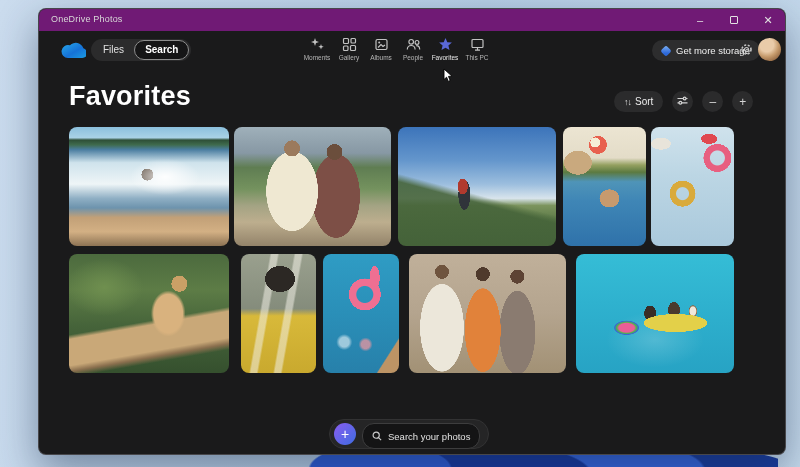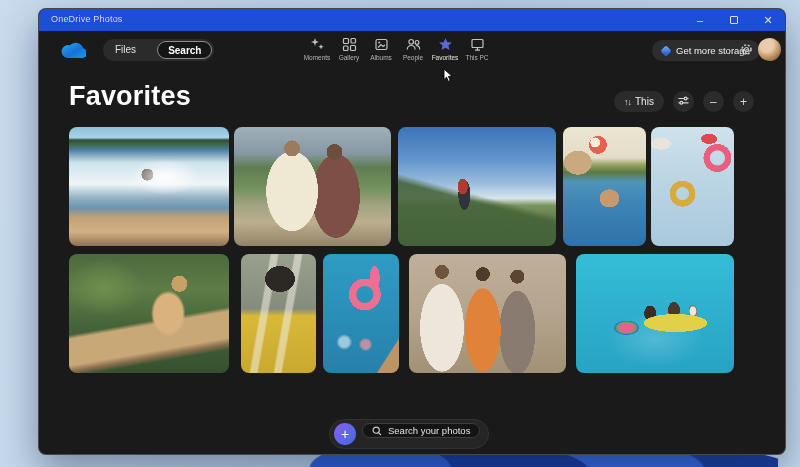--- a/index.html
+++ b/index.html
@@ -22,32 +22,32 @@
 
   .window {
     position:absolute; left:38px; top:8px; width:748px; height:447px; z-index:2;
     background:#1a1a1b; border-radius:8px;
     border:1px solid rgba(110,110,115,.55);
     box-shadow: 0 16px 40px rgba(20,40,70,.45);
     overflow:hidden;
   }
 
   
-  .titlebar { position:absolute; left:0; top:0; right:0; height:22px; background:#1d4ed8; }
+  .titlebar { position:absolute; left:0; top:0; right:0; height:22px; background:#701a75; }
   .win-title { position:absolute; left:12px; top:5px; font-size:9px; color:#d8d8d8; letter-spacing:.2px; }
   .win-controls { position:absolute; right:0; top:0; height:22px; display:flex; }
   .win-btn { width:34px; height:22px; display:flex; align-items:center; justify-content:center;
              color:#e2e2e2; font-size:11px; cursor:default; }
   .max-glyph { width:8px; height:8px; border:1px solid #e2e2e2; border-radius:1px; }
 
   
   .toolbar { position:absolute; left:0; top:22px; right:0; height:40px; background:#1a1a1b; }
   .cloud { position:absolute; left:17px; top:9px; }
-  .toggle { position:absolute; left:64px; top:8px; height:22px; background:#2b2b2c; border-radius:12px;
-            display:flex; padding:2px;gap:11px; }
+  .toggle { position:absolute; left:52px; top:8px; height:22px; background:#2b2b2c; border-radius:12px;
+            display:flex; align-items:center; padding:2px; }
   .toggle .opt { font-size:10px; color:#e0e0e0; padding:0 10px; line-height:18px; border-radius:10px; }
   .toggle .opt.selected { background:#151516; border:1px solid #8d8d8d; color:#ffffff; font-weight:bold; }
 
   .nav { position:absolute; left:262px; top:4px; display:flex; }
   .nav-item { width:32px; display:flex; flex-direction:column; align-items:center; gap:2px; padding-top:2px; }
   .nav-item .lbl { font-size:6.5px; color:#b5b5b5; white-space:nowrap; }
   .nav-item.selected .lbl { color:#e8e8e8; }
   .nav-icon { height:15px; display:flex; align-items:center; justify-content:center; }
   .nav svg { stroke:#c2c2c2; fill:none; stroke-width:1.2; }
   .nav svg .fillgray { fill:#c2c2c2; stroke:none; }
@@ -147,21 +147,21 @@
       radial-gradient(ellipse 5px 7px at 74% 48%, #efe8dc 60%, #8a5f3a 78%, rgba(138,95,58,0) 88%),
       radial-gradient(ellipse 70px 40px at 50% 72%, rgba(255,255,255,.18), rgba(255,255,255,0) 70%),
       linear-gradient(180deg,#35bdd6 0%,#2fb2cf 40%,#27a3c4 100%); }
 
   
   .searchbar { position:absolute; left:290px; top:410px; width:160px; height:30px; background:#252526;
                border:1px solid #323233; border-radius:17px; }
   .add-btn { position:absolute; left:4px; top:3px; width:22px; height:22px; border-radius:50%;
              background:linear-gradient(135deg,#8a5cf0 0%, #5f66e8 55%, #3f6be0 100%);
              display:flex; align-items:center; justify-content:center; color:#fff; font-size:14px; line-height:1; }
-  .search-pill { position:absolute; left:32px; top:3px; width:118px; height:15px; background:#141415;
+  .search-pill { position:absolute; left:32px; top:3px; width:118px; height:26px; background:#141415;
                  border:1px solid #3d3d3e; border-radius:12px; display:flex; align-items:center; gap:6px; padding:0 9px; }
   .search-pill svg { stroke:#cccccc; fill:none; stroke-width:1.3; }
   .search-ph { font-size:9.5px; color:#e2e2e2; white-space:nowrap; }
 
   
   .cursor { position:absolute; left:404px; top:37px; z-index:5; }
 </style>
 </head>
 <body>
 
@@ -279,21 +279,21 @@
     </span>
 
     <div class="avatar"></div>
   </div>
 
   <h1 class="page-title">Favorites</h1>
 
   <div class="viewbar">
     <div class="sort-btn">
       <span class="sort-arrows">↑↓</span>
-      <span class="sort-lbl">This</span>
+      <span class="sort-lbl">Sort</span>
     </div>
     <div class="round-btn">
       <span>
         <svg width="13" height="13" viewBox="0 0 13 13">
           <path d="M1.5 4.5 H11.5 M1.5 8.8 H11.5"></path>
           <circle cx="8.6" cy="4.5" r="1.4" fill="#2b2b2c"></circle>
           <circle cx="4.4" cy="8.8" r="1.4" fill="#2b2b2c"></circle>
         </svg>
       </span>
     </div>

